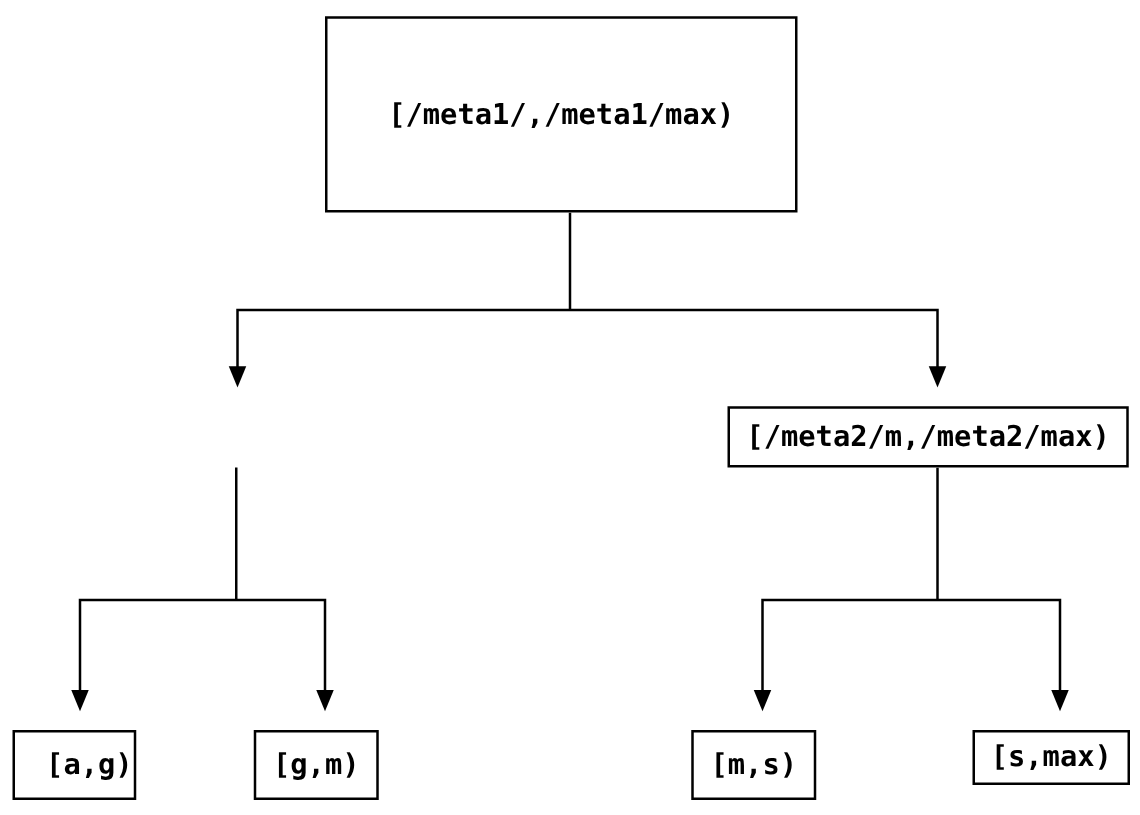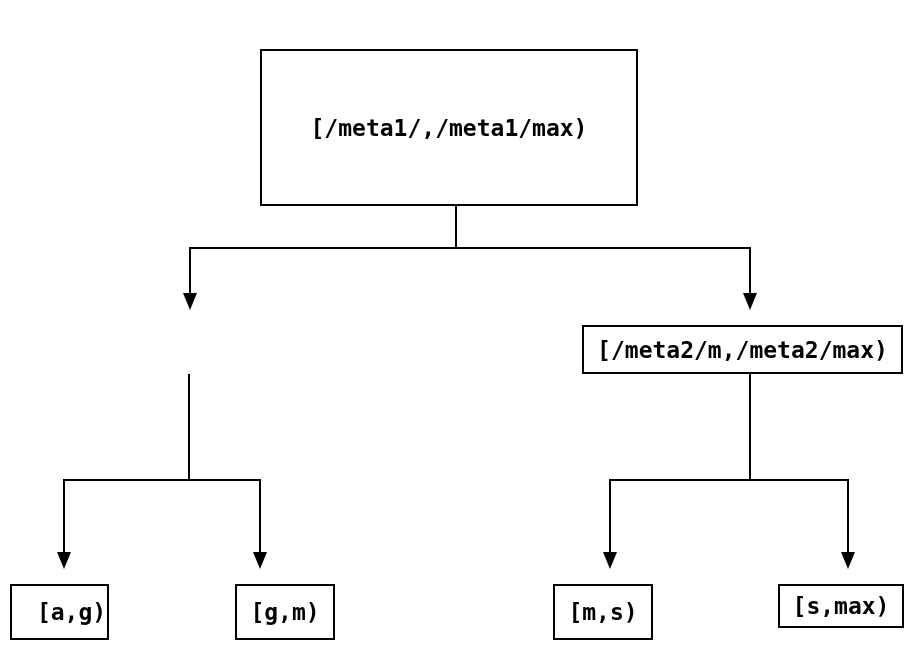--- a/index.html
+++ b/index.html
@@ -28,25 +28,25 @@
     background: #ffffff;
     display: flex;
     align-items: center;
     justify-content: center;
     font-family: "DejaVu Sans Mono", "Liberation Mono", monospace;
     font-weight: bold;
     font-size: 23px;
     color: #000000;
     white-space: nowrap;
   }
-  .node-root   { left: 260px; top: 13px;  width: 378px; height: 157px; margin-top: 36px; }
+  .node-root   { left: 260px; top: 13px;  width: 378px; height: 157px; }
   .node-left2  { left: 23px;  top: 325px; width: 321px; height: 49px; }
   .node-right2 { left: 582px; top: 325px; width: 321px; height: 49px; }
   .node-ag     { left: 10px;  top: 584px; width: 99px;  height: 56px; padding-left: 24px; }
-  .node-gm     { left: 203px; top: 584px; width: 100px; height: 56px; margin-left: 32px; }
+  .node-gm     { left: 203px; top: 584px; width: 100px; height: 56px; }
   .node-ms     { left: 553px; top: 584px; width: 100px; height: 56px; }
   .node-smax   { left: 778px; top: 584px; width: 126px; height: 44px; }
 </style>
 </head>
 <body>
 
 <div class="canvas">
 
   <svg class="edges" width="912" height="652" viewBox="0 0 912 652" aria-hidden="true">
 

